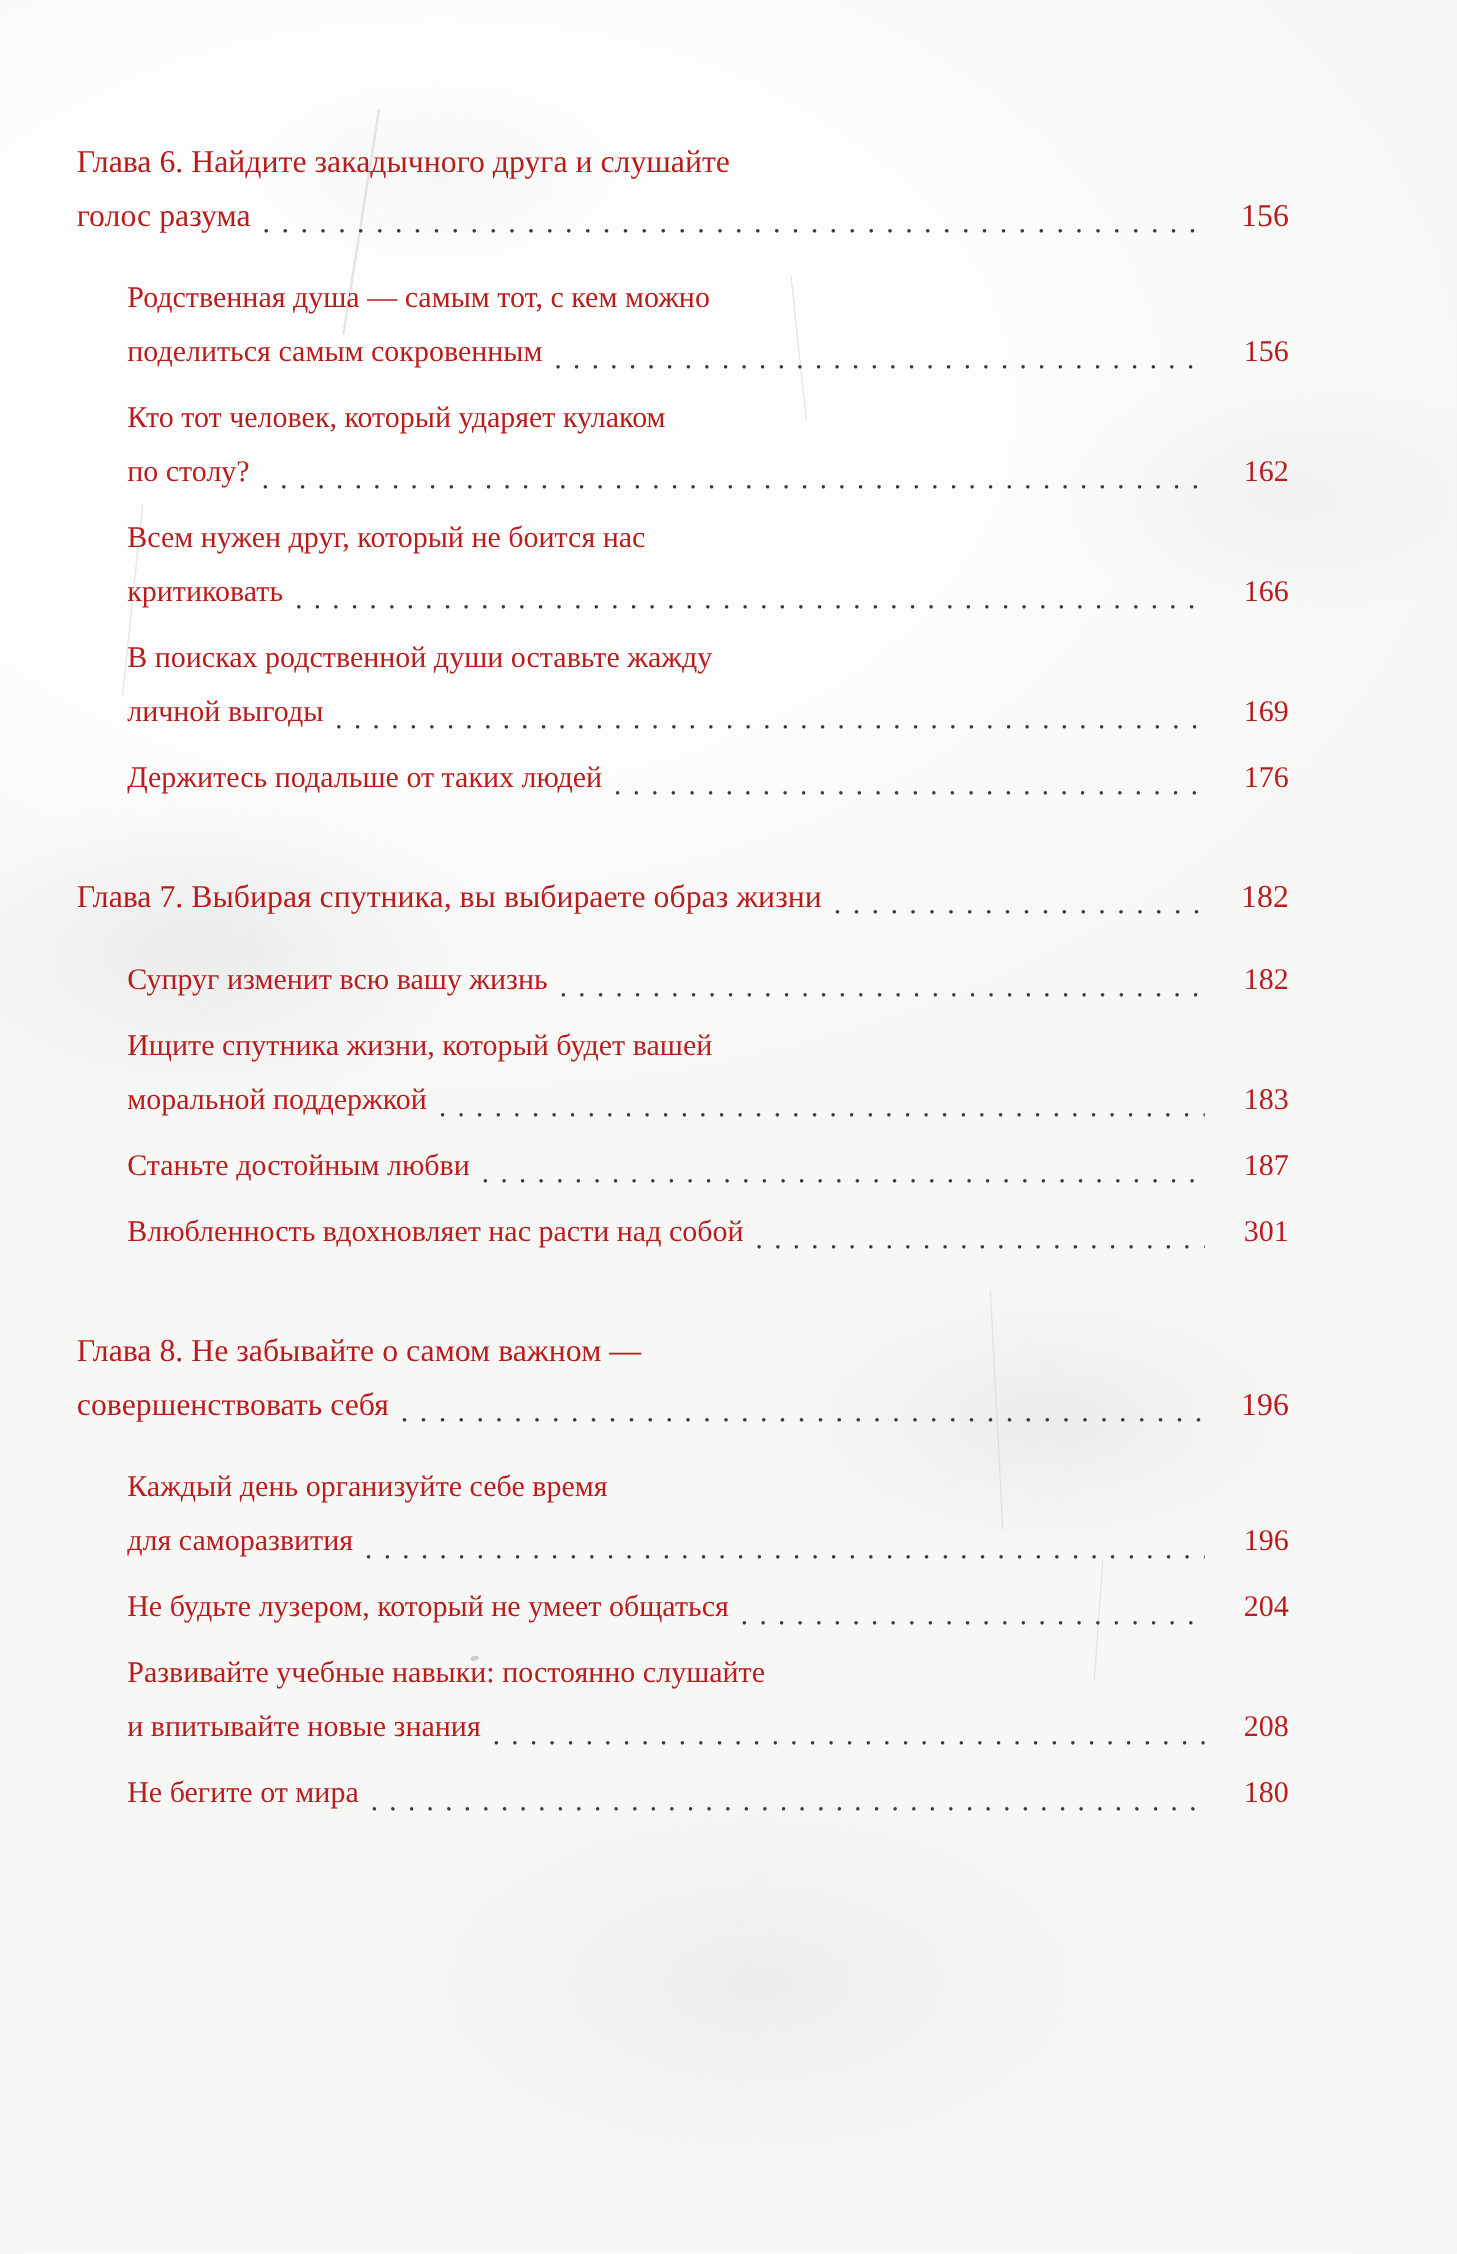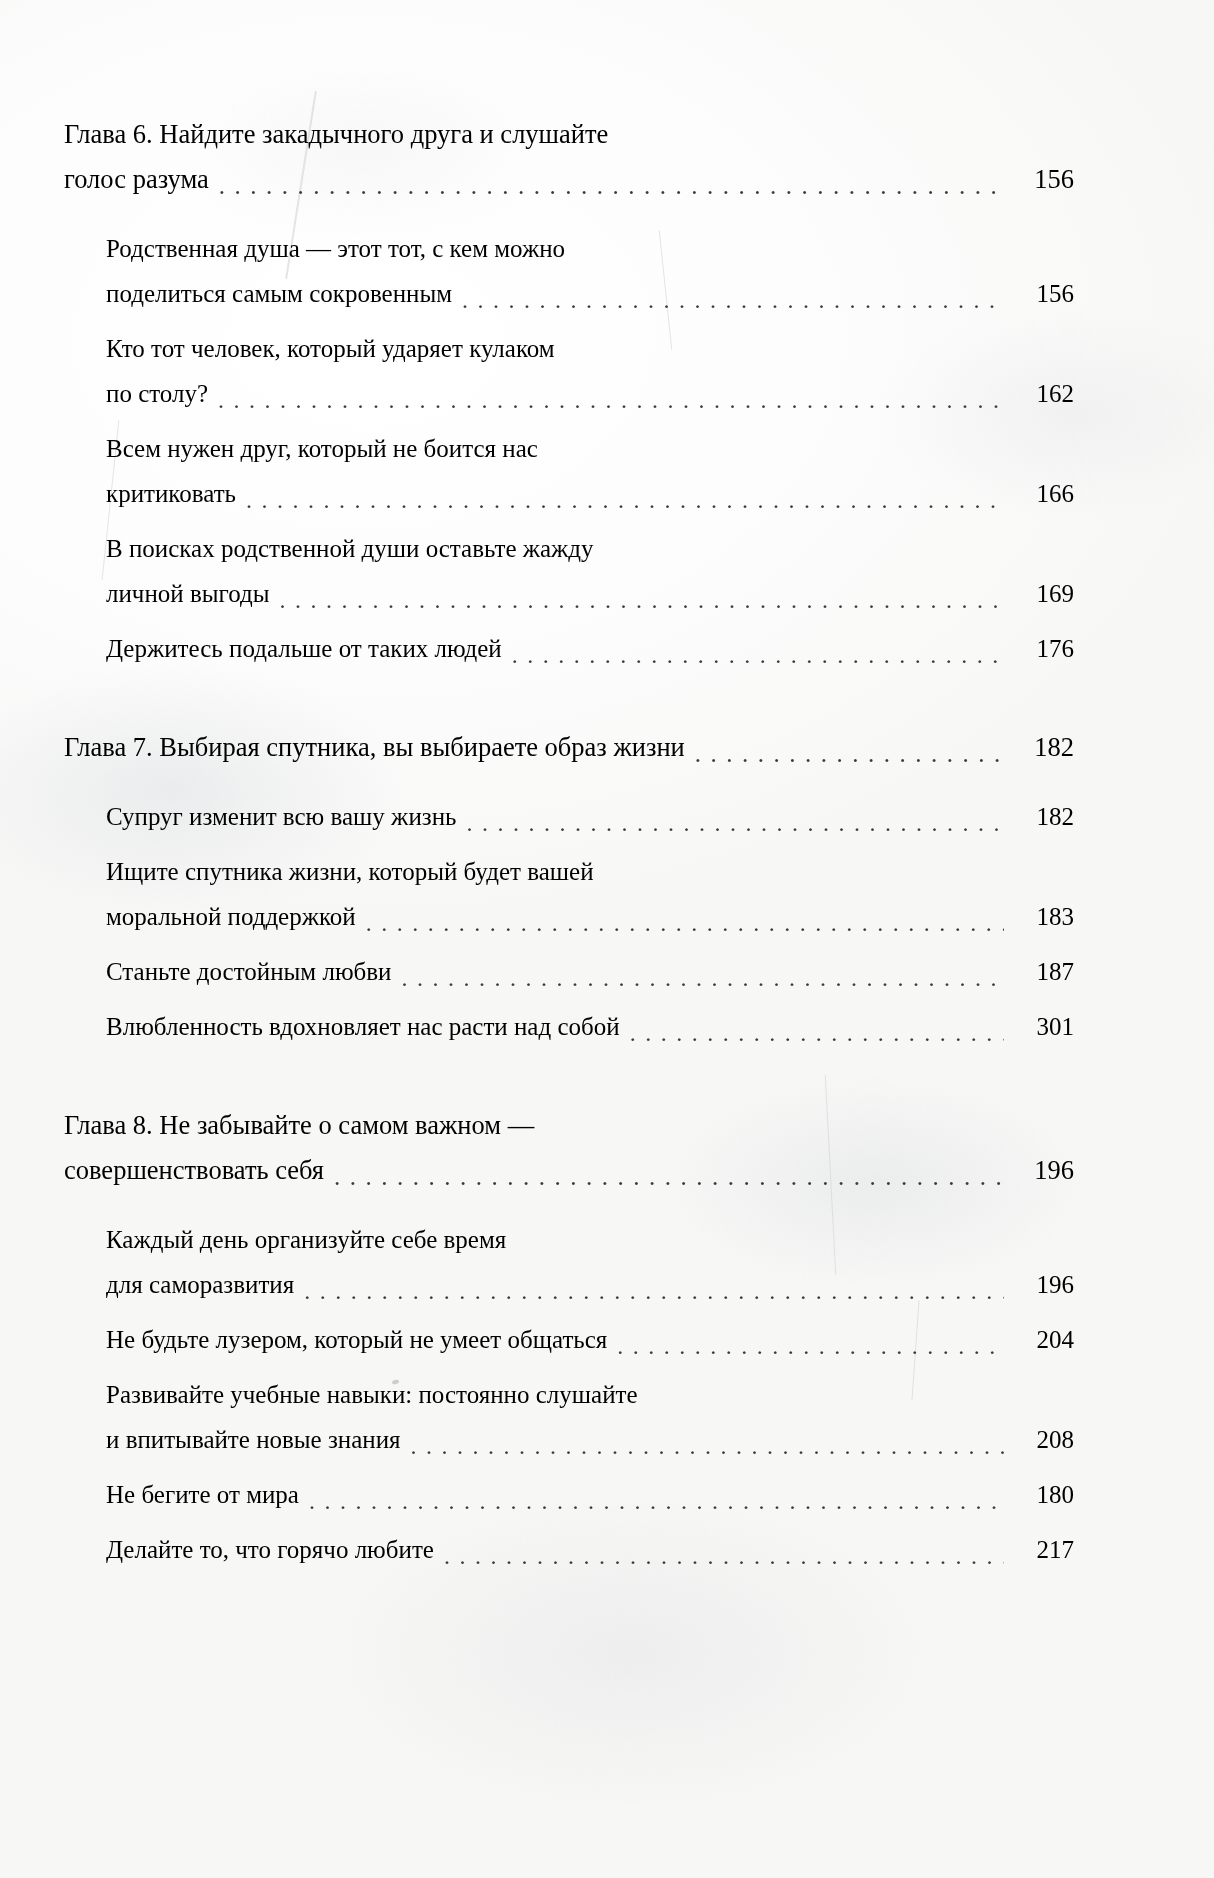--- a/index.html
+++ b/index.html
@@ -49,21 +49,21 @@
     position: absolute;
     left: 64px;
     top: 112px;
     width: 1010px;
   }
 
   .toc-group { margin-bottom: 0; }
 
   .entry {
     display: block;
-    color: #000000;
+    color: #b91c1c;
     position: relative;
   }
 
   .entry-line {
     display: flex;
     align-items: flex-end;
     width: 100%;
   }
 
   .entry .txt {
@@ -152,21 +152,21 @@
       <div class="entry chapter">
         <span class="cont">Глава 6. Найдите закадычного друга и слушайте</span>
         <div class="entry-line">
           <span class="txt">голос разума</span>
           <span class="leader"></span>
           <span class="pageno">156</span>
         </div>
       </div>
       <div class="gap-after-chapter"></div>
       <div class="entry sub">
-        <span class="cont">Родственная душа — этот тот, с кем можно</span>
+        <span class="cont">Родственная душа — самым тот, с кем можно</span>
         <div class="entry-line">
           <span class="txt">поделиться самым сокровенным</span>
           <span class="leader"></span>
           <span class="pageno">156</span>
         </div>
       </div>
       <div class="entry sub">
         <span class="cont">Кто тот человек, который ударяет кулаком</span>
         <div class="entry-line">
           <span class="txt">по столу?</span>
@@ -272,21 +272,14 @@
           <span class="pageno">208</span>
         </div>
       </div>
       <div class="entry sub">
         <div class="entry-line">
           <span class="txt">Не бегите от мира</span>
           <span class="leader"></span>
           <span class="pageno">180</span>
         </div>
       </div>
-      <div class="entry sub">
-        <div class="entry-line">
-          <span class="txt">Делайте то, что горячо любите</span>
-          <span class="leader"></span>
-          <span class="pageno">217</span>
-        </div>
-      </div>
     </div>
   </div>
 
 </body></html>

